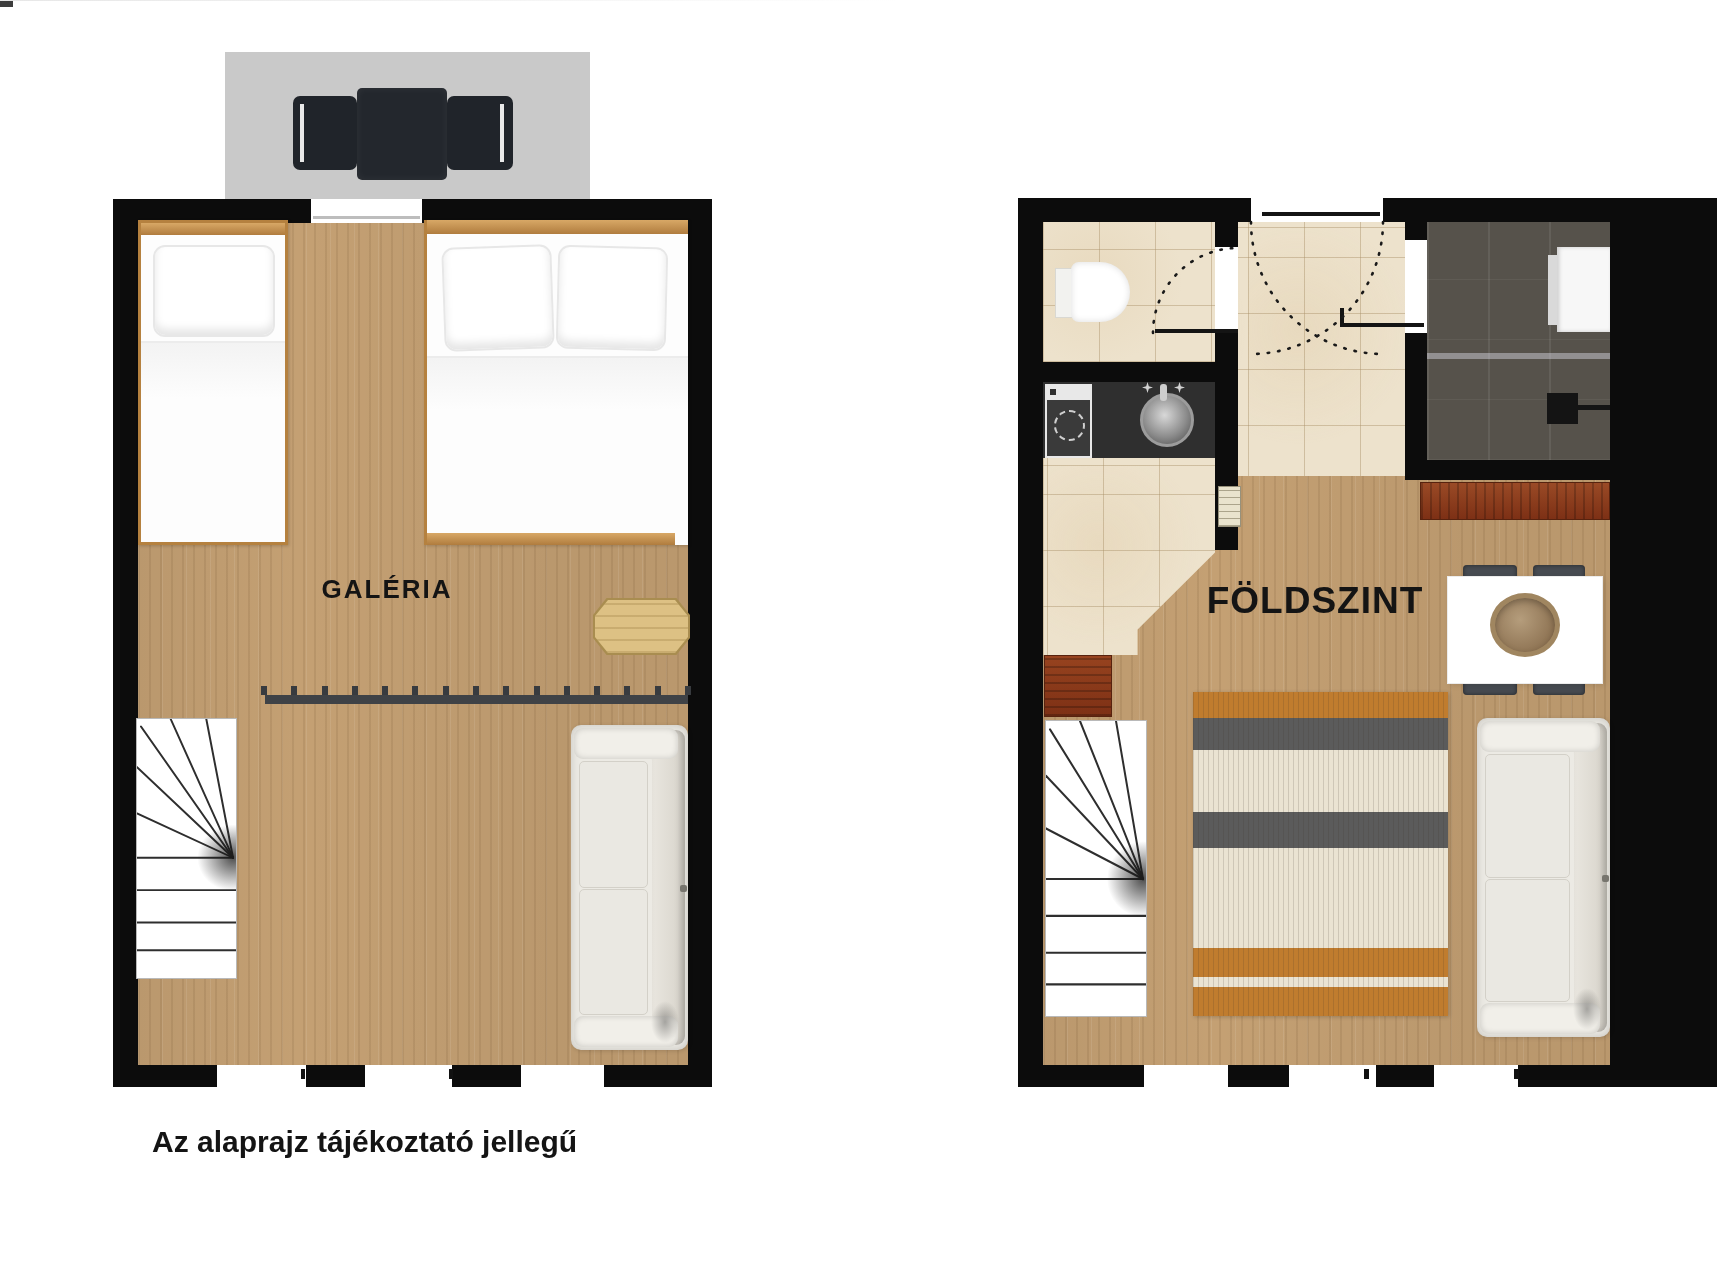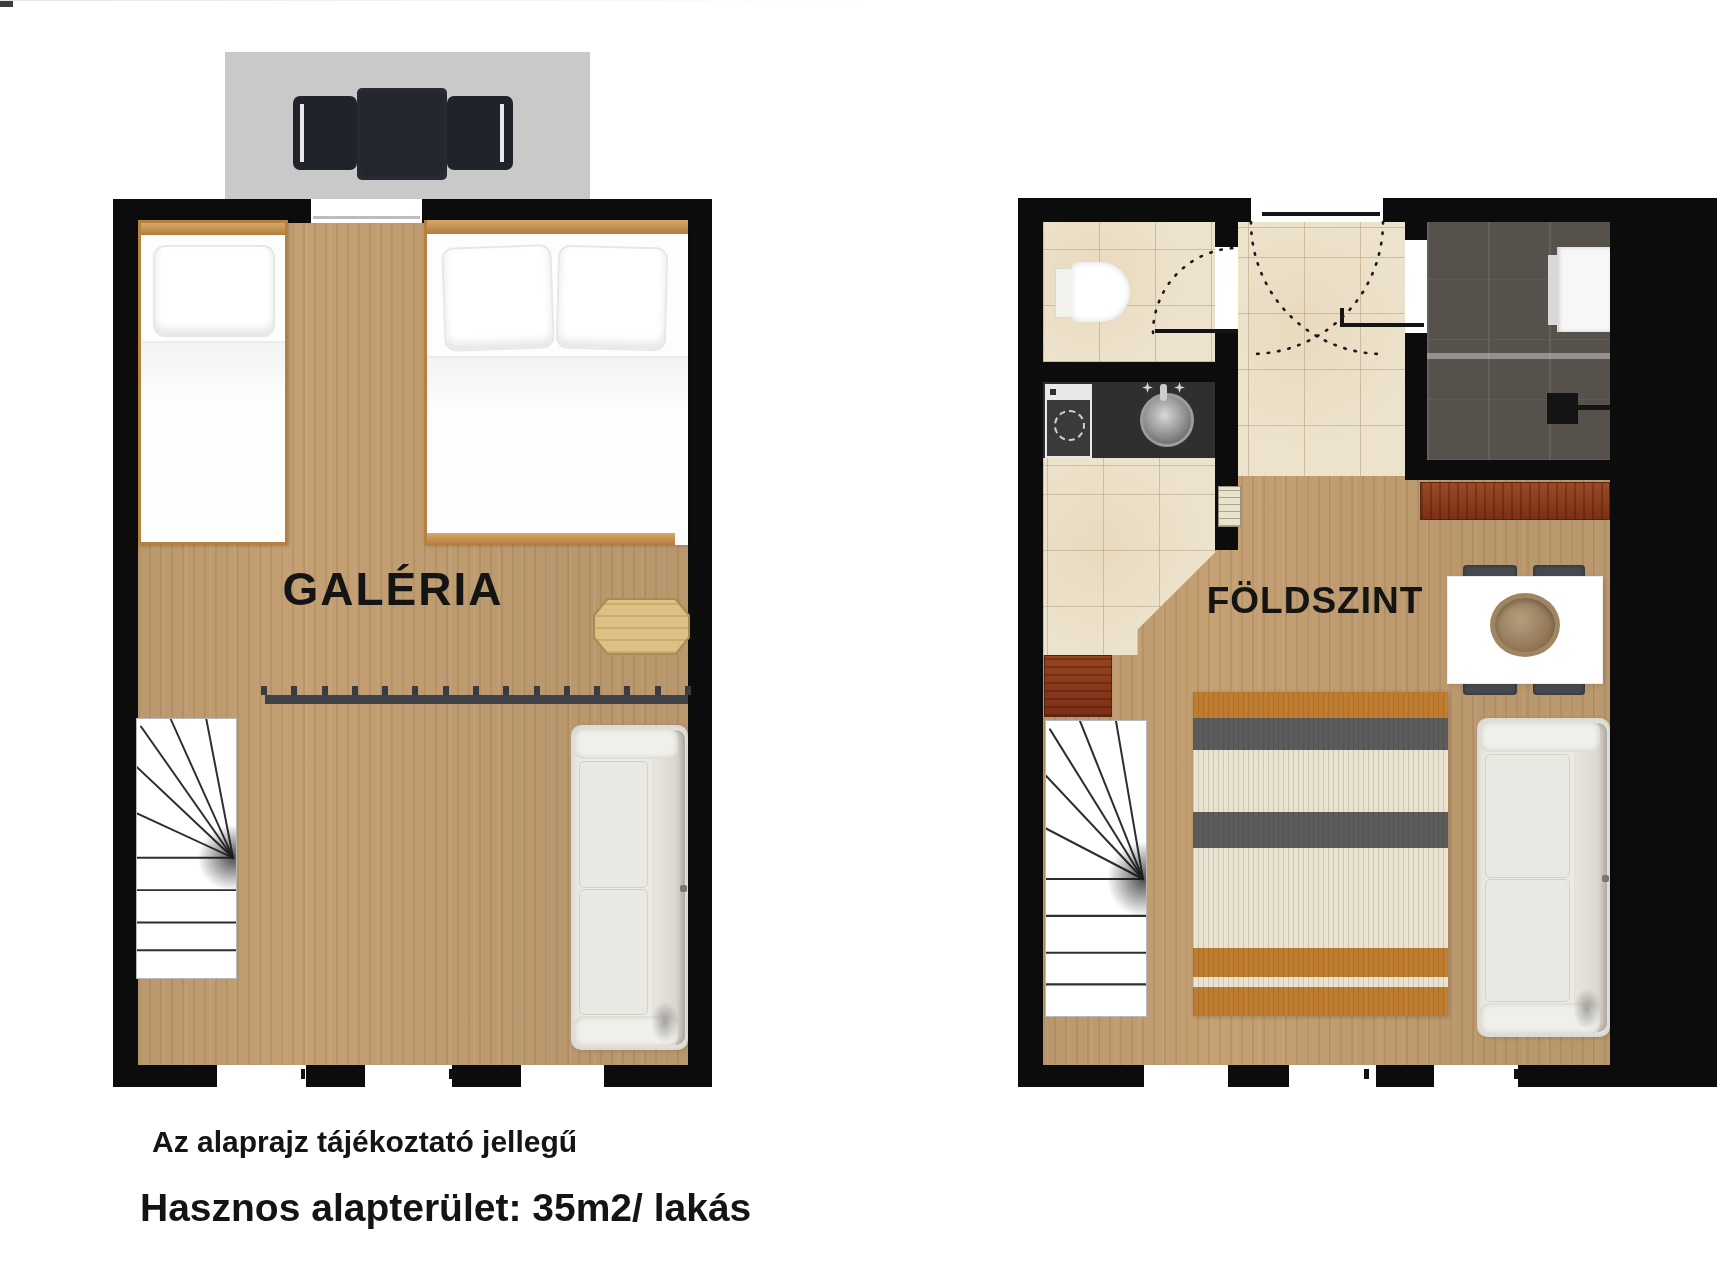--- a/index.html
+++ b/index.html
@@ -86,21 +86,21 @@
     </div>
 
     <div class="a bed" style="left:311px;top:21px;width:264px;height:325px;border-left:3px solid #b5813f;">
       <div class="bed-head" style="height:14px;"></div>
       <div class="pillow" style="left:16px;top:26px;width:106px;height:100px;transform:rotate(-2deg);"></div>
       <div class="pillow" style="left:130px;top:26px;width:106px;height:100px;transform:rotate(1.5deg);"></div>
       <div class="blanket" style="top:136px;"></div>
       <div class="bed-foot" style="width:248px;"></div>
     </div>
 
-    <div class="a label" style="left:130px;top:371px;width:300px;font-size:46px;line-height:38px;letter-spacing:2px;">GALÉRIA</div>
+    <div class="a label" style="left:124px;top:371px;width:300px;font-size:26px;line-height:38px;letter-spacing:2px;">GALÉRIA</div>
 
     <div class="a" style="left:480px;top:399px;width:97px;height:57px;background:#a98d50;
                 clip-path:polygon(14% 0,86% 0,100% 30%,100% 70%,86% 100%,14% 100%,0 70%,0 30%);">
       <div class="a" style="left:2px;top:2px;right:2px;bottom:2px;background:#ddc184;
            background-image:repeating-linear-gradient(0deg, rgba(140,110,50,.25) 0 2px, rgba(0,0,0,0) 2px 12px);
            clip-path:polygon(14% 0,86% 0,100% 30%,100% 70%,86% 100%,14% 100%,0 70%,0 30%);"></div>
     </div>
 
     <div class="a rail-posts" style="left:148px;top:487px;width:430px;height:9px;">
       <span></span>
@@ -282,15 +282,14 @@
       <g fill="none" stroke="#1a1a1a" stroke-width="2.6" stroke-linecap="round" stroke-dasharray="1.5 9">
         <path d="M 135 135 A 85 85 0 0 1 220 50"></path>
         <path d="M 233 24 A 132 132 0 0 0 365 156"></path>
         <path d="M 365 24 A 132 132 0 0 1 233 156"></path>
       </g>
       <line x1="137" y1="133" x2="220" y2="133" stroke="#141414" stroke-width="4"></line>
     </svg>
   </div>
 
   <div class="a caption" style="left:152px;top:1125px;font-size:30px;">Az alaprajz tájékoztató jellegű</div>
-  <div class="a caption" style="left:140px;top:1186px;font-size:39px;">Hasznos alapterület: 35m2/ lakás</div>
 
 </div>
 
 </body></html>

